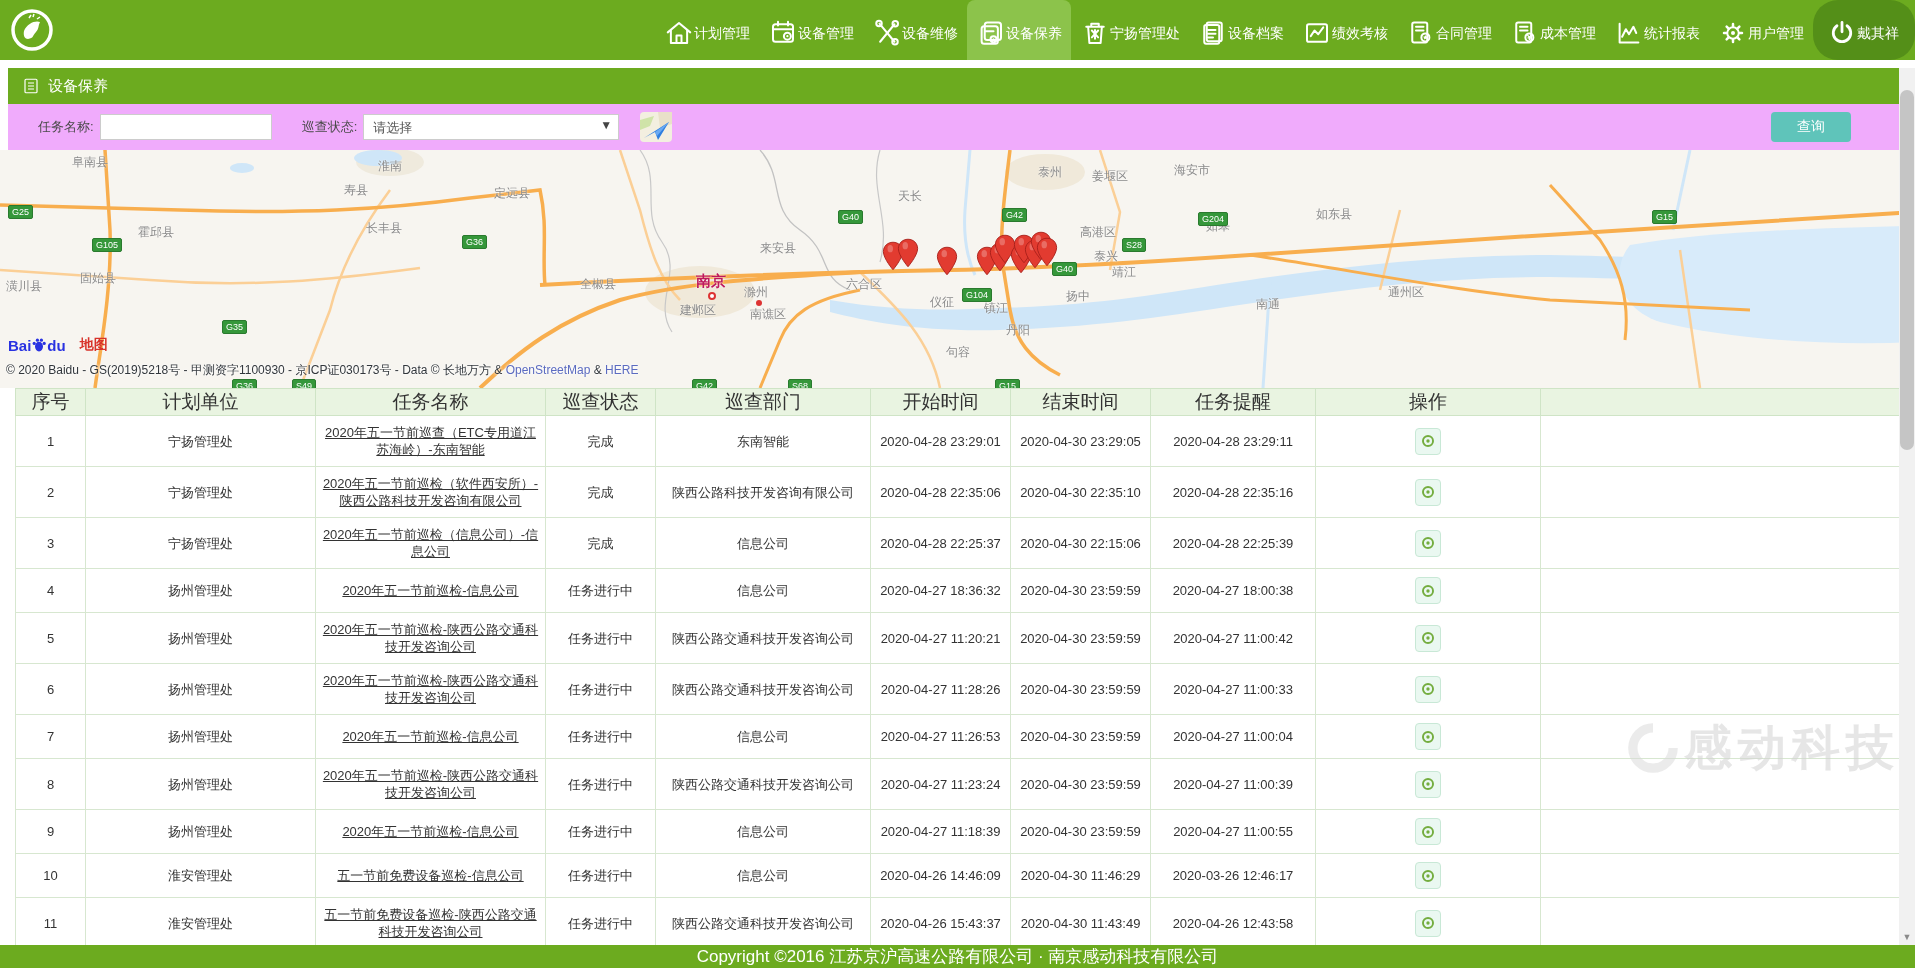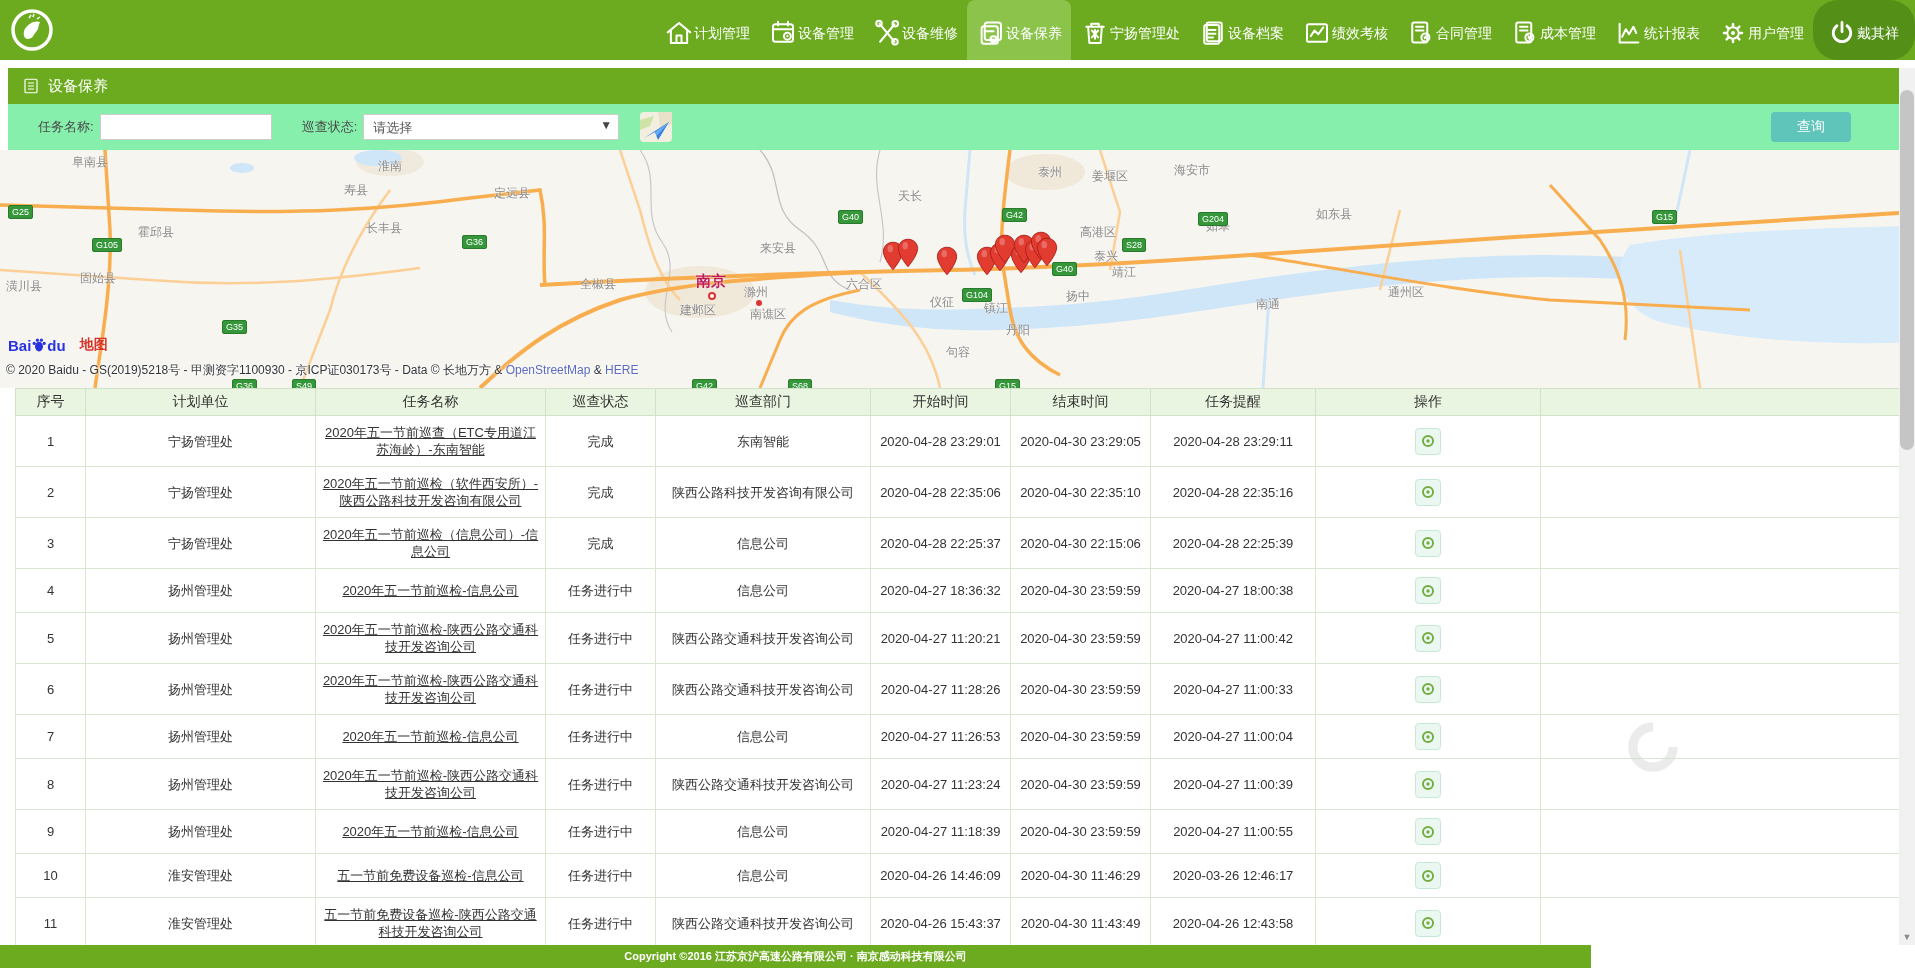--- a/index.html
+++ b/index.html
@@ -18,21 +18,21 @@
   .nav-item .nav-ic{height:32px;display:flex;align-items:center;}
   .nav-item .nav-lb{color:#fff;font-size:14px;margin-top:2px;white-space:nowrap;}
   .nav-item.active{background:var(--green-light);border-radius:8px 8px 0 0;}
   .nav-item.user{background:var(--green-dark);padding-right:16px;padding-left:14px;border-radius:25px;}
   .nav-ic svg{stroke:#fff;fill:none;stroke-width:1.6;stroke-linecap:round;stroke-linejoin:round;}
   
   .subheader{position:absolute;left:8px;top:68px;width:1891px;height:36px;background:var(--green);display:flex;align-items:center;color:#fff;}
   .subheader svg{stroke:#fff;fill:none;stroke-width:1.6;margin:0 8px 0 14px;}
   .subheader .sh-title{font-size:15px;}
   
-  .searchrow{position:absolute;left:8px;top:104px;width:1891px;height:46px;background:#86efac;display:flex;align-items:center;}
+  .searchrow{position:absolute;left:8px;top:104px;width:1891px;height:46px;background:#f0abfc;display:flex;align-items:center;}
   .s-label{font-size:13px;color:#4a4a4a;margin-left:30px;}
   .s-input{width:172px;height:26px;border:1px solid #ccc;margin-left:6px;font-size:13px;padding:0 6px;outline:none;}
   .s-selwrap{position:relative;margin-left:6px;}
   .s-select{width:256px;height:26px;border:1px solid #ccc;font-size:13px;color:#555;padding:0 9px;appearance:none;-webkit-appearance:none;background:#fff;outline:none;}
   .s-caret{position:absolute;right:7px;top:4px;font-size:12px;color:#444;pointer-events:none;}
   .plane-btn{margin-left:20px;width:34px;height:32px;cursor:pointer;}
   .query-btn{margin-left:auto;margin-right:48px;background:var(--teal);color:#fff;border:none;border-radius:4px;font-size:14px;padding:6px 26px;cursor:pointer;}
   
   .map{position:absolute;left:0;top:150px;width:1915px;height:238px;background:#f7f5f0;overflow:hidden;cursor:grab;}
   .map-label{position:absolute;font-size:12px;color:#8a8a8a;white-space:nowrap;text-shadow:0 0 2px #fff;}
@@ -42,30 +42,30 @@
   .city-dot{position:absolute;width:8px;height:8px;border-radius:50%;background:#fff;border:2px solid #d33;}
   .small-dot{position:absolute;width:6px;height:6px;border-radius:50%;background:#d33;}
   .baidu-logo{position:absolute;left:8px;top:186px;display:flex;align-items:center;font-weight:bold;font-size:15px;}
   .baidu-logo .bd-blue{color:#2932e1;}
   .baidu-logo .bd-map{color:#d8332a;margin-left:14px;font-size:14px;}
   .map-attr{position:absolute;left:6px;top:212px;font-size:12px;color:#32373c;text-shadow:0 0 3px #fff,0 0 3px #fff;white-space:nowrap;}
   .map-attr .attr-link{color:#5b6bc0;text-decoration:none;}
   
   .tablewrap{position:absolute;left:15px;top:388px;width:1884px;height:557px;overflow:hidden;}
   table{border-collapse:collapse;table-layout:fixed;width:1884px;}
-  th{background:var(--th-bg);font-weight:normal;font-size:14px;color:#333;height:27px;border:1px solid #cfe4c6;}
+  th{background:var(--th-bg);font-weight:normal;font-size:19px;color:#333;height:27px;border:1px solid #cfe4c6;}
   td{font-size:13px;color:#333;text-align:center;border:1px solid var(--tbl-border);padding:8px 6px;line-height:17px;background:#fff;}
   .task-link{color:#333;text-decoration:underline;cursor:pointer;}
   .op-btn{display:inline-flex;align-items:center;justify-content:center;width:26px;height:27px;background:#eaf8f1;border:1px solid #c8e8d6;border-radius:4px;cursor:pointer;}
   
   .scrollbar{position:absolute;right:0;top:68px;width:16px;height:877px;background:#f1f1f1;}
   .scroll-thumb{position:absolute;left:1px;top:22px;width:14px;height:360px;background:#c5c5c5;border-radius:7px;}
   .scroll-arrow{position:absolute;left:0;bottom:0;width:16px;height:16px;display:flex;align-items:center;justify-content:center;font-size:9px;color:#8a8a8a;background:#f1f1f1;}
   
-  .footer{position:absolute;left:0;bottom:0;width:1591px;height:23px;background:var(--green);color:#fff;font-size:11px;display:flex;align-items:center;justify-content:center;font-weight:bold;}
+  .footer{position:absolute;left:0;bottom:0;width:1915px;height:23px;background:var(--green);color:#fff;font-size:17px;display:flex;align-items:center;justify-content:center;}
   .watermark{position:absolute;left:1622px;top:716px;display:flex;align-items:center;pointer-events:none;}
   .watermark .wm-text{font-size:48px;font-weight:bold;color:rgba(210,210,210,0.55);letter-spacing:6px;white-space:nowrap;}
 </style>
 </head>
 <body>
 
 <div class="header">
   <svg class="logo" viewBox="0 0 44 44">
     <circle cx="22" cy="22" r="19" fill="none" stroke="#fff" stroke-width="3.5"></circle>
     <path d="M14 23 C17 15 26 12 30 14 C28 18 29 21 26 24 C22 28 24 30 18 31 C15 31 13 28 14 23 z" fill="#fff"></path>
@@ -595,16 +595,17 @@
 
 <div class="scrollbar">
   <div class="scroll-thumb"></div>
   <div class="scroll-arrow">▼</div>
 </div>
 
 <div class="watermark">
   <svg width="62" height="62" viewBox="0 0 40 40">
     <path d="M20 4 a16 16 0 1 0 16 16 l-6 0 a10 10 0 1 1-10-10z" fill="rgba(215,215,215,0.5)"></path>
   </svg>
+  <span class="wm-text">感动科技</span>
 </div>
 <div class="footer">
   <span>Copyright ©2016 江苏京沪高速公路有限公司 · 南京感动科技有限公司</span>
 </div>
 
 </body></html>

